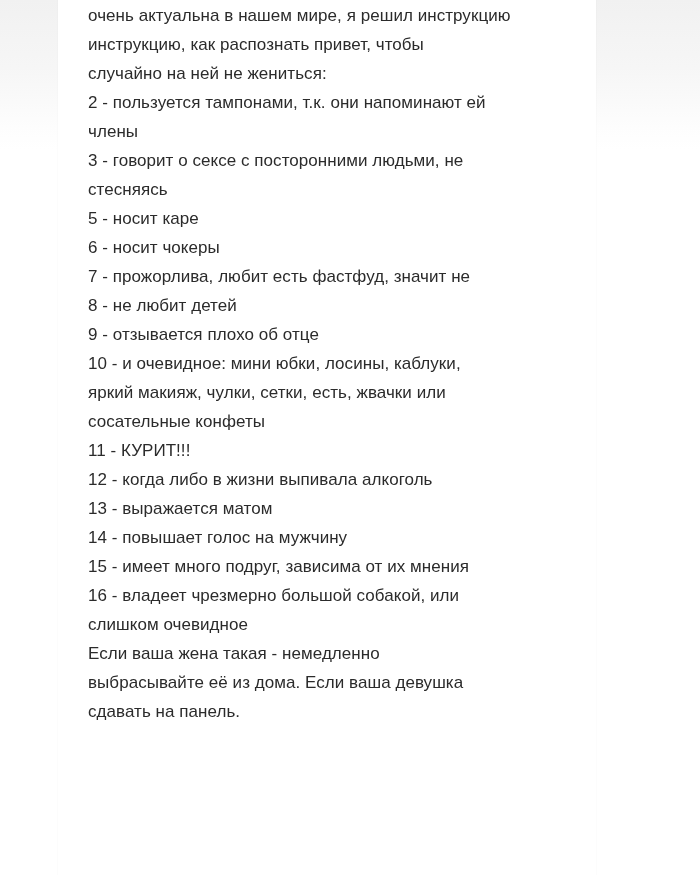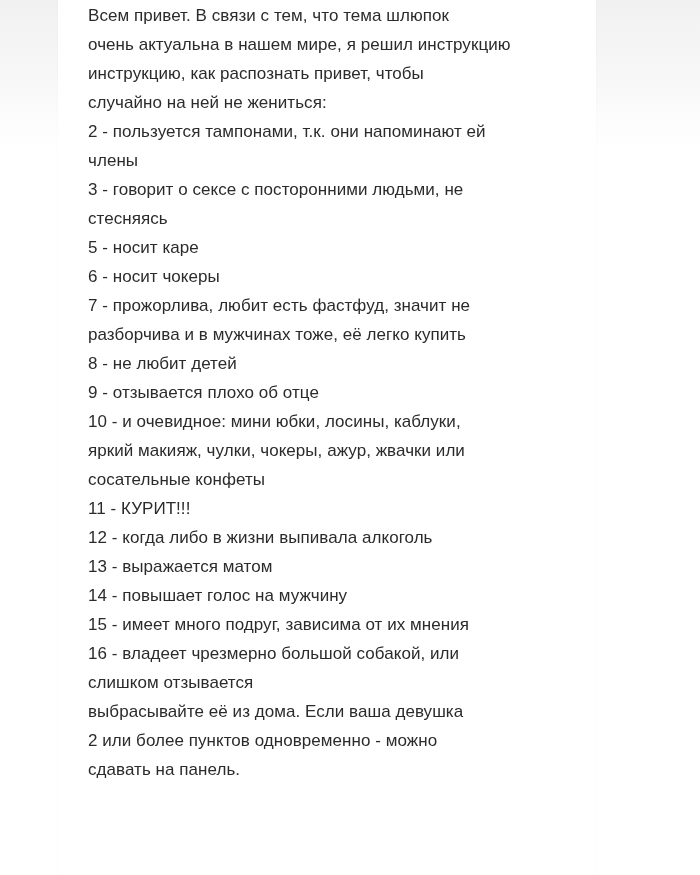--- a/index.html
+++ b/index.html
@@ -59,42 +59,40 @@
   
   .post-body { margin-top: 1px; }
 </style>
 </head>
 <body>
 
 <div class="top-tint"></div>
 <div class="panel"></div>
 
 <div class="post-body">
-  <span class="post-line">Всем привет. В связи с тем, что тема шлюпок</span>
   <span class="post-line">очень актуальна в нашем мире, я решил инструкцию</span>
   <span class="post-line">инструкцию, как распознать привет, чтобы</span>
   <span class="post-line">случайно на ней не жениться:</span>
 
   <span class="post-line">2 - пользуется тампонами, т.к. они напоминают ей</span>
   <span class="post-line">члены</span>
   <span class="post-line">3 - говорит о сексе с посторонними людьми, не</span>
   <span class="post-line">стесняясь</span>
   <span class="post-line">5 - носит каре</span>
   <span class="post-line">6 - носит чокеры</span>
   <span class="post-line">7 - прожорлива, любит есть фастфуд, значит не</span>
-  <span class="post-line">разборчива и в мужчинах тоже, её легко купить</span>
   <span class="post-line">8 - не любит детей</span>
   <span class="post-line">9 - отзывается плохо об отце</span>
   <span class="post-line">10 - и очевидное: мини юбки, лосины, каблуки,</span>
-  <span class="post-line">яркий макияж, чулки, чокеры, ажур, жвачки или</span>
+  <span class="post-line">яркий макияж, чулки, сетки, есть, жвачки или</span>
   <span class="post-line">сосательные конфеты</span>
   <span class="post-line">11 - КУРИТ!!!</span>
   <span class="post-line">12 - когда либо в жизни выпивала алкоголь</span>
   <span class="post-line">13 - выражается матом</span>
   <span class="post-line">14 - повышает голос на мужчину</span>
   <span class="post-line">15 - имеет много подруг, зависима от их мнения</span>
   <span class="post-line">16 - владеет чрезмерно большой собакой, или</span>
-  <span class="post-line">слишком отзывается</span>
+  <span class="post-line">слишком очевидное</span>
 
+  <span class="post-line">Если ваша жена такая - немедленно</span>
   <span class="post-line">выбрасывайте её из дома. Если ваша девушка</span>
-  <span class="post-line">2 или более пунктов одновременно - можно</span>
   <span class="post-line">сдавать на панель.</span>
 </div>
 
 </body></html>

